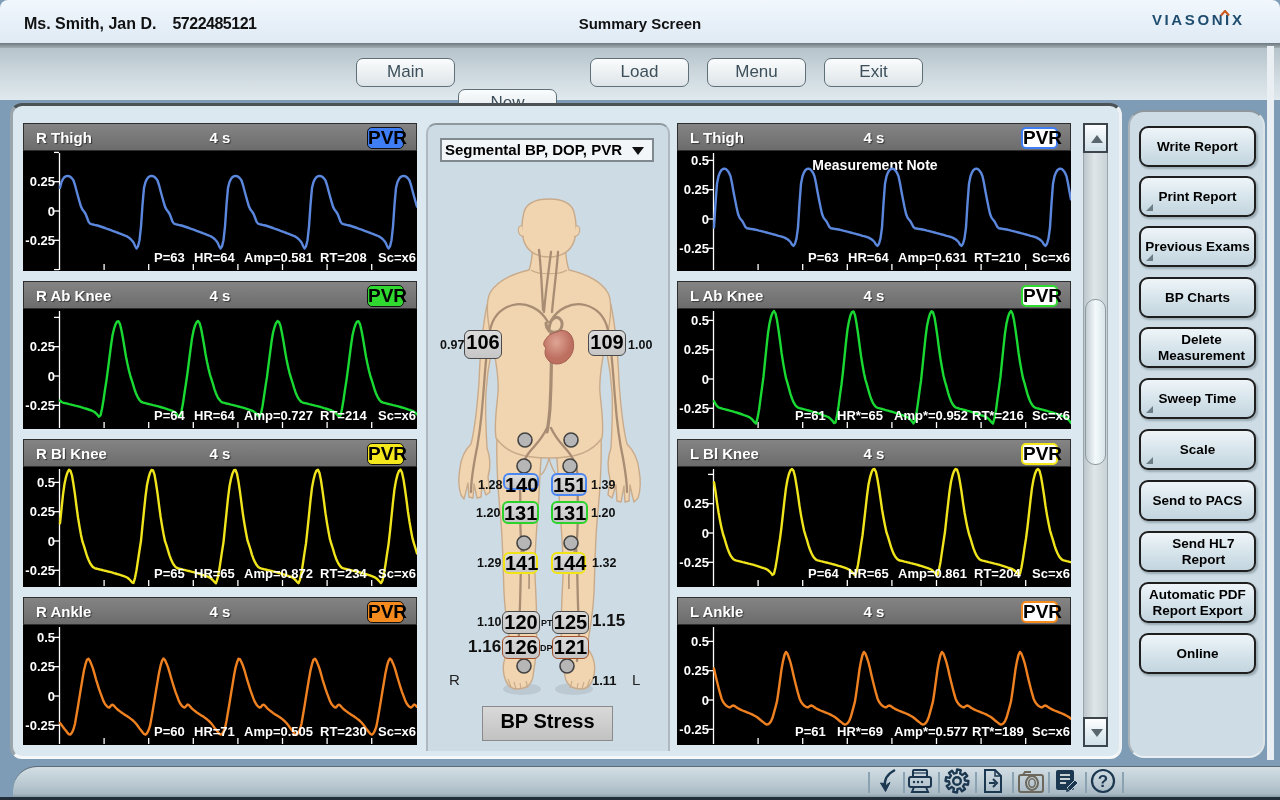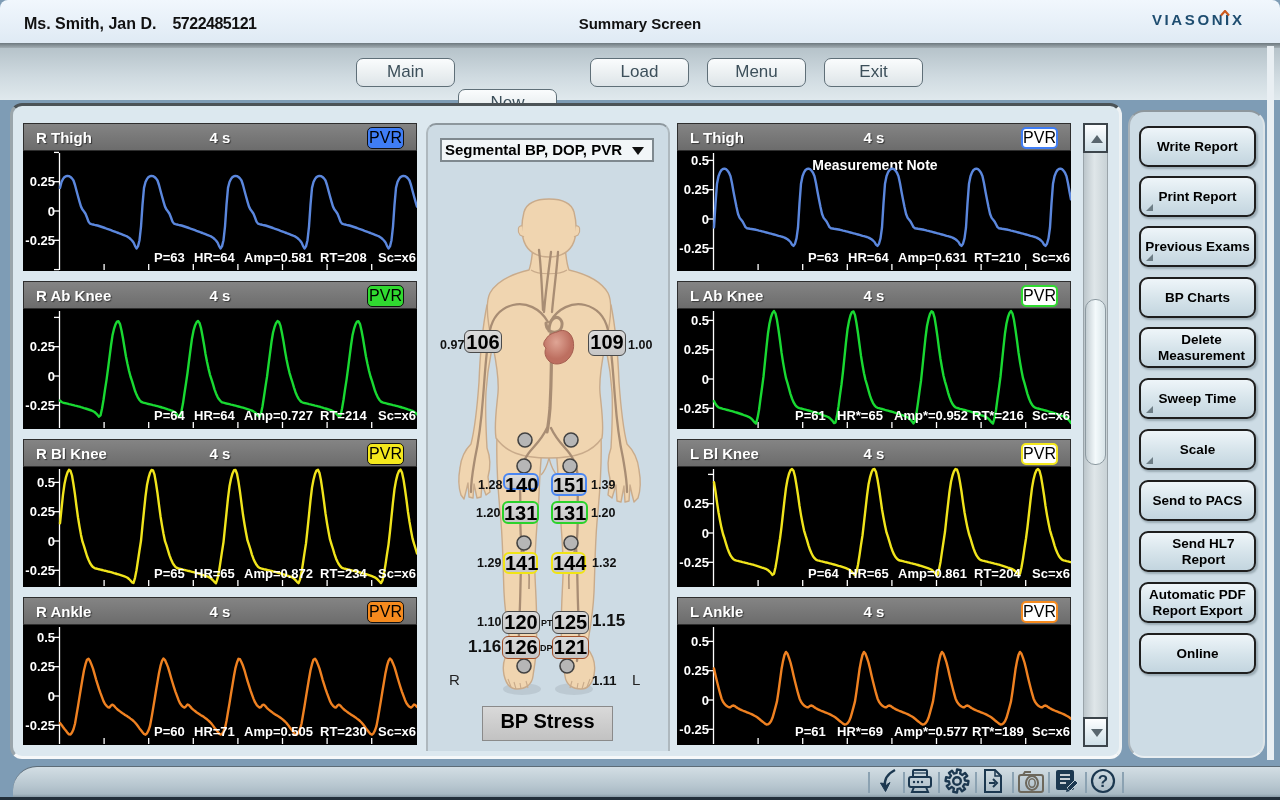--- a/index.html
+++ b/index.html
@@ -21,21 +21,21 @@
 .mainpanel { position:absolute; left:10px; top:103px; width:1112px; height:656px;
   background:#dce8ef; border-radius:12px;
   border-top:3px solid #4c5357; border-left:3px solid #9aa5ab; border-right:3px solid #eef2f4; border-bottom:3px solid #f6f8f9; }
 .whitestrip { position:absolute; left:1267px; top:46px; width:7px; height:714px; background:#e9eff3; }
 .chart { position:absolute; width:394px; height:148px; background:#000; }
 .chead { position:relative; width:100%; height:28px; background:linear-gradient(#848484,#6c6c6c);
   border:1px solid #2e2e2e; }
 .cname { position:absolute; left:12px; top:5px; font-size:15px; font-weight:bold; color:#fff; text-shadow:1px 1px 1px rgba(40,40,40,0.8); }
 .ctime { position:absolute; left:0; right:0; top:5px; text-align:center; font-size:15px; font-weight:bold; color:#fff; text-shadow:1px 1px 1px rgba(40,40,40,0.8); }
 .pvr { position:absolute; right:12px; top:2.5px; width:37px; height:22px; border-radius:5px;
-  font-size:16px; font-weight:normal; color:#000; text-align:center; }
+  font-size:19px; font-weight:bold; color:#000; text-align:center; }
 .cplot { position:relative; width:100%; height:120px; background:#000; }
 .ylab { font-size:13px; font-weight:bold; fill:#fff; font-family:"Liberation Sans",sans-serif; }
 .cstat { font-size:13px; font-weight:bold; fill:#fff; font-family:"Liberation Sans",sans-serif; }
 .cnote { font-size:14px; font-weight:bold; fill:#fff; font-family:"Liberation Sans",sans-serif; }
 .midpanel { position:absolute; left:426px; top:123px; width:244px; height:628px;
   background:#cddbe4; border-radius:10px 10px 0 0; border-top:2px solid #8d979d; border-left:2px solid #aeb8be; border-right:2px solid #aeb8be; }
 .dropdown { position:absolute; left:440px; top:138px; width:214px; height:24px; background:#f2f6f8;
   border:2px solid #7f898f; font-size:15px; font-weight:bold; color:#000; line-height:20px; padding-left:3px; }
 .dropdown .arr { position:absolute; right:8px; top:7px; width:0; height:0;
   border-left:6px solid transparent; border-right:6px solid transparent; border-top:8px solid #111; }
@@ -371,21 +371,21 @@
     <path d="M590,679 L587,687 M584,682 L582,689 M578,683 L577,689 M572,681 L570,688" fill="none" stroke="#c9ab8b" stroke-width="1.1"></path>
     <circle cx="525" cy="440" r="7" fill="#b6b6b6" stroke="#424242" stroke-width="1.6"></circle>
     <circle cx="571" cy="440" r="7" fill="#b6b6b6" stroke="#424242" stroke-width="1.6"></circle>
     <circle cx="524" cy="466" r="7" fill="#b6b6b6" stroke="#424242" stroke-width="1.6"></circle>
     <circle cx="570" cy="466" r="7" fill="#b6b6b6" stroke="#424242" stroke-width="1.6"></circle>
     <circle cx="524" cy="543" r="7" fill="#b6b6b6" stroke="#424242" stroke-width="1.6"></circle>
     <circle cx="571" cy="543" r="7" fill="#b6b6b6" stroke="#424242" stroke-width="1.6"></circle>
     <circle cx="524" cy="666" r="7" fill="#b6b6b6" stroke="#424242" stroke-width="1.6"></circle>
     <circle cx="567" cy="666" r="7" fill="#b6b6b6" stroke="#424242" stroke-width="1.6"></circle>
   </svg>
-<div class="bp" style="left:464px;top:330px;width:38px;height:23px;border:1.5px solid #4a4a4a;line-height:23px;">106</div>
+<div class="bp" style="left:464px;top:330px;width:38px;height:29px;border:1.5px solid #4a4a4a;line-height:23px;">106</div>
 <div class="bp" style="left:588px;top:330px;width:38px;height:26px;border:1.5px solid #4a4a4a;line-height:23px;">109</div>
 <div class="bp" style="left:503px;top:473px;width:36px;height:17px;border:2px solid #4a86f2;line-height:20px;">140</div>
 <div class="bp" style="left:551px;top:473px;width:36px;height:23px;border:2px solid #4a86f2;line-height:20px;">151</div>
 <div class="bp" style="left:502px;top:501px;width:37px;height:23px;border:2px solid #2bd22b;line-height:20px;">131</div>
 <div class="bp" style="left:551px;top:501px;width:37px;height:23px;border:2px solid #2bd22b;line-height:20px;">131</div>
 <div class="bp" style="left:503px;top:552px;width:35px;height:22px;border:2px solid #f0e414;line-height:19px;">141</div>
 <div class="bp" style="left:551px;top:552px;width:35px;height:22px;border:2px solid #f0e414;line-height:19px;">144</div>
 <div class="bp" style="left:502px;top:611px;width:38px;height:23px;border:1.5px solid #4a4a4a;line-height:20px;">120</div>
 <div class="bp" style="left:552px;top:611px;width:37px;height:23px;border:1.5px solid #4a4a4a;line-height:20px;">125</div>
 <div class="bp" style="left:502px;top:636px;width:38px;height:23px;border:1.5px solid #a34f28;line-height:20px;">126</div>

